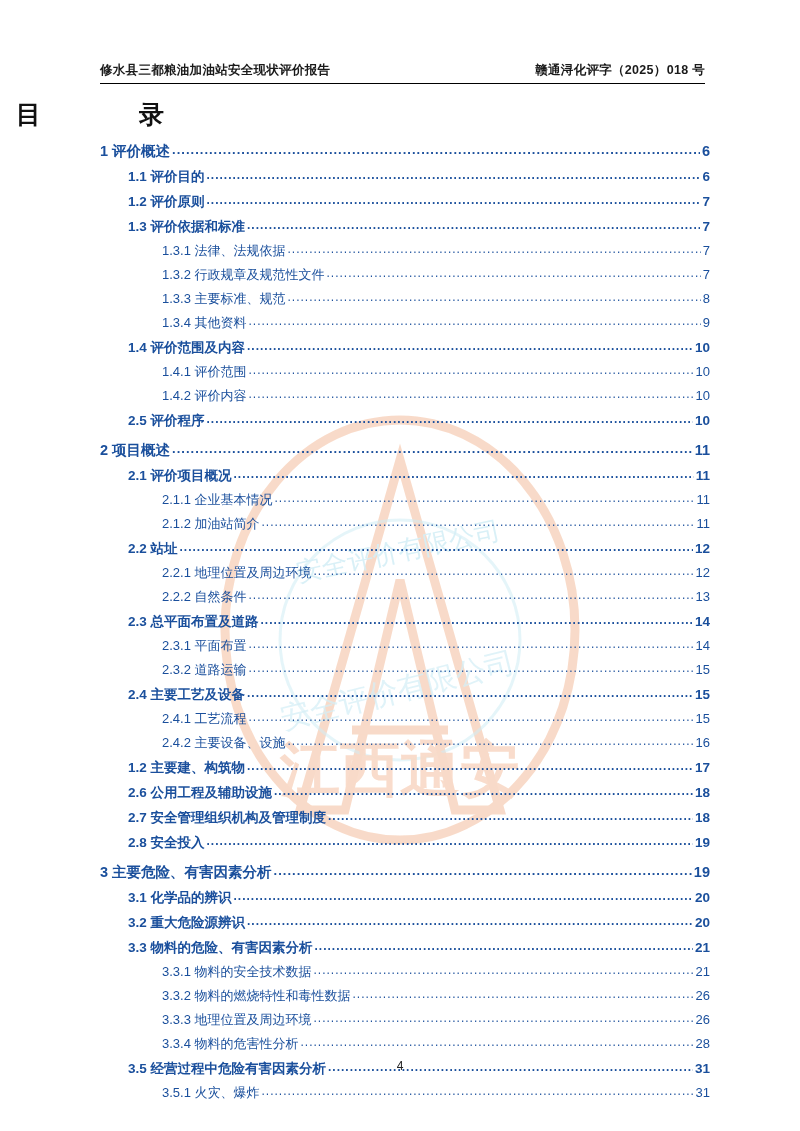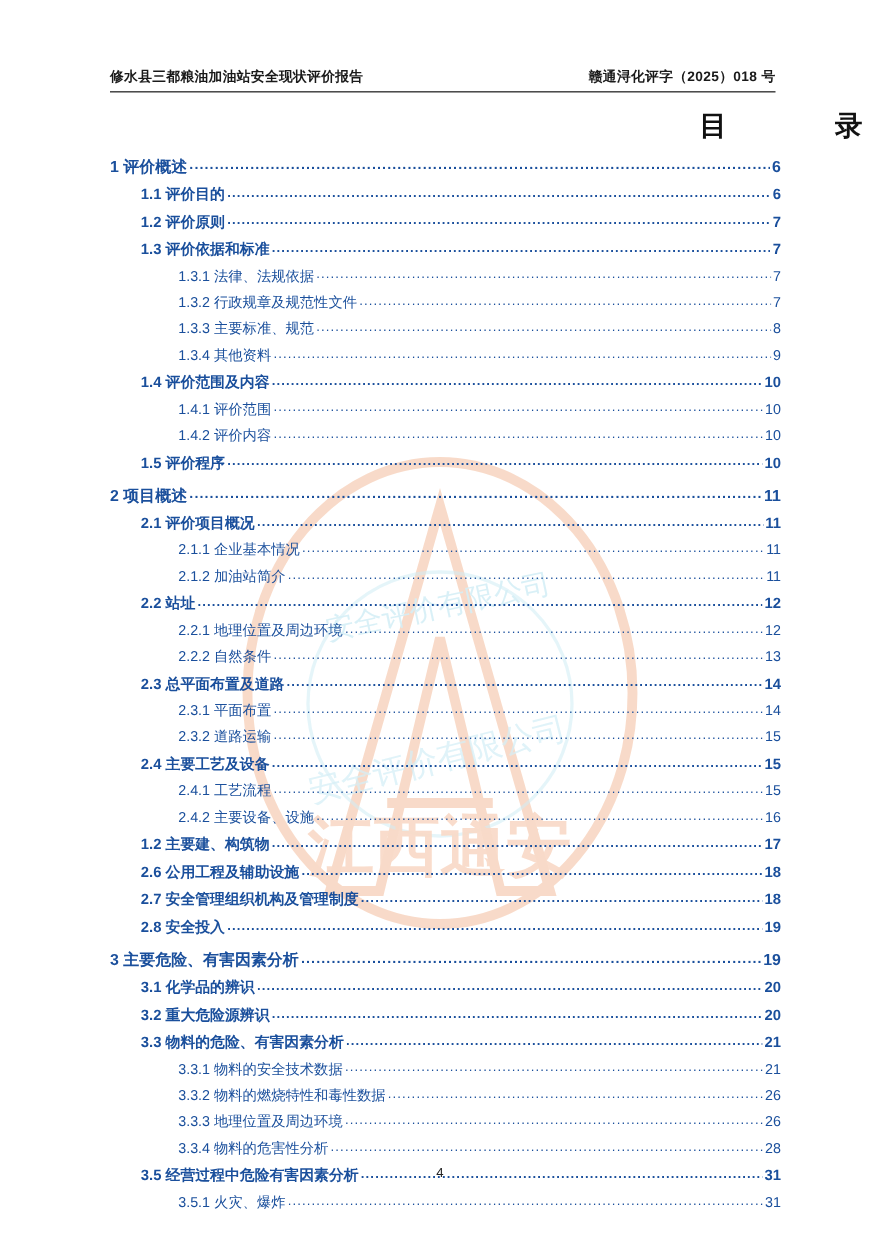--- a/index.html
+++ b/index.html
@@ -49,21 +49,21 @@
     right: 95px;
     border-bottom: 1px solid #000;
     z-index: 2;
   }
 
   
   .doc-title {
     position: absolute;
     top: 98px;
     left: 0; right: 0;
-    text-align: right;
+    text-align: left;
     font-size: 25px;
     font-weight: bold;
     color: #111;
     letter-spacing: 16px;
     text-indent: 16px;
     z-index: 2;
   }
 
   
   .toc {
@@ -214,21 +214,21 @@
       <span class="toc-label">1.4.1 评价范围</span>
       <span class="toc-dots"></span>
       <span class="toc-page">10</span>
     </div>
     <div class="toc-row lvl3">
       <span class="toc-label">1.4.2 评价内容</span>
       <span class="toc-dots"></span>
       <span class="toc-page">10</span>
     </div>
     <div class="toc-row lvl2">
-      <span class="toc-label">1.5 评价程序</span>
+      <span class="toc-label">2.5 评价程序</span>
       <span class="toc-dots"></span>
       <span class="toc-page">10</span>
     </div>
 
     <div class="toc-row lvl1">
       <span class="toc-label">2 项目概述</span>
       <span class="toc-dots"></span>
       <span class="toc-page">11</span>
     </div>
     <div class="toc-row lvl2">

